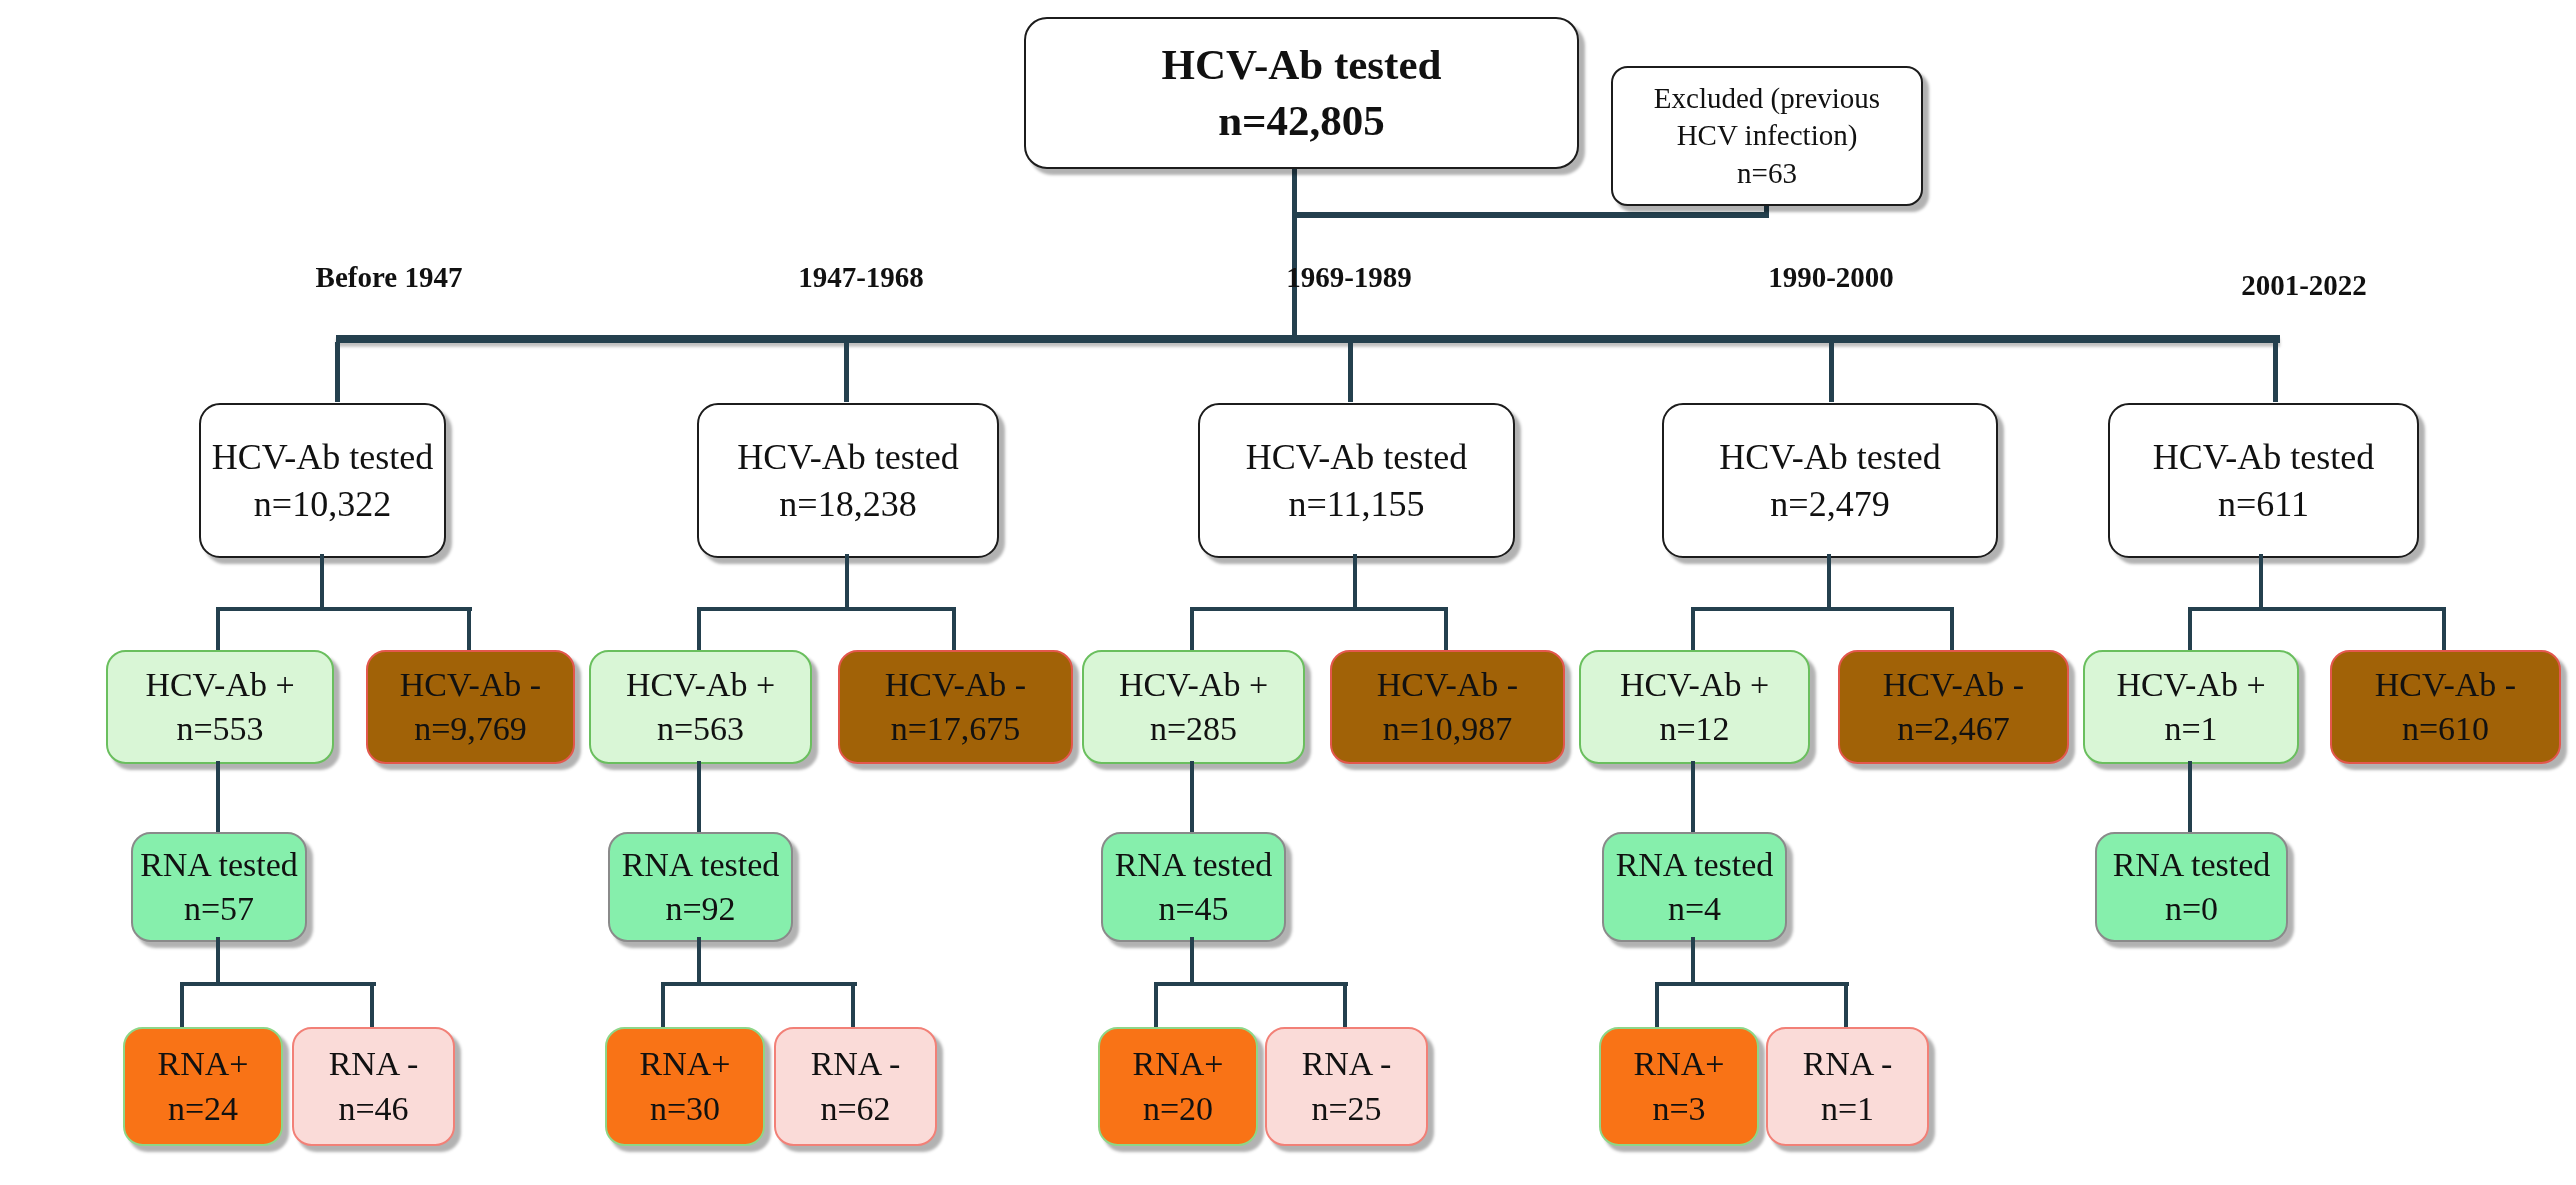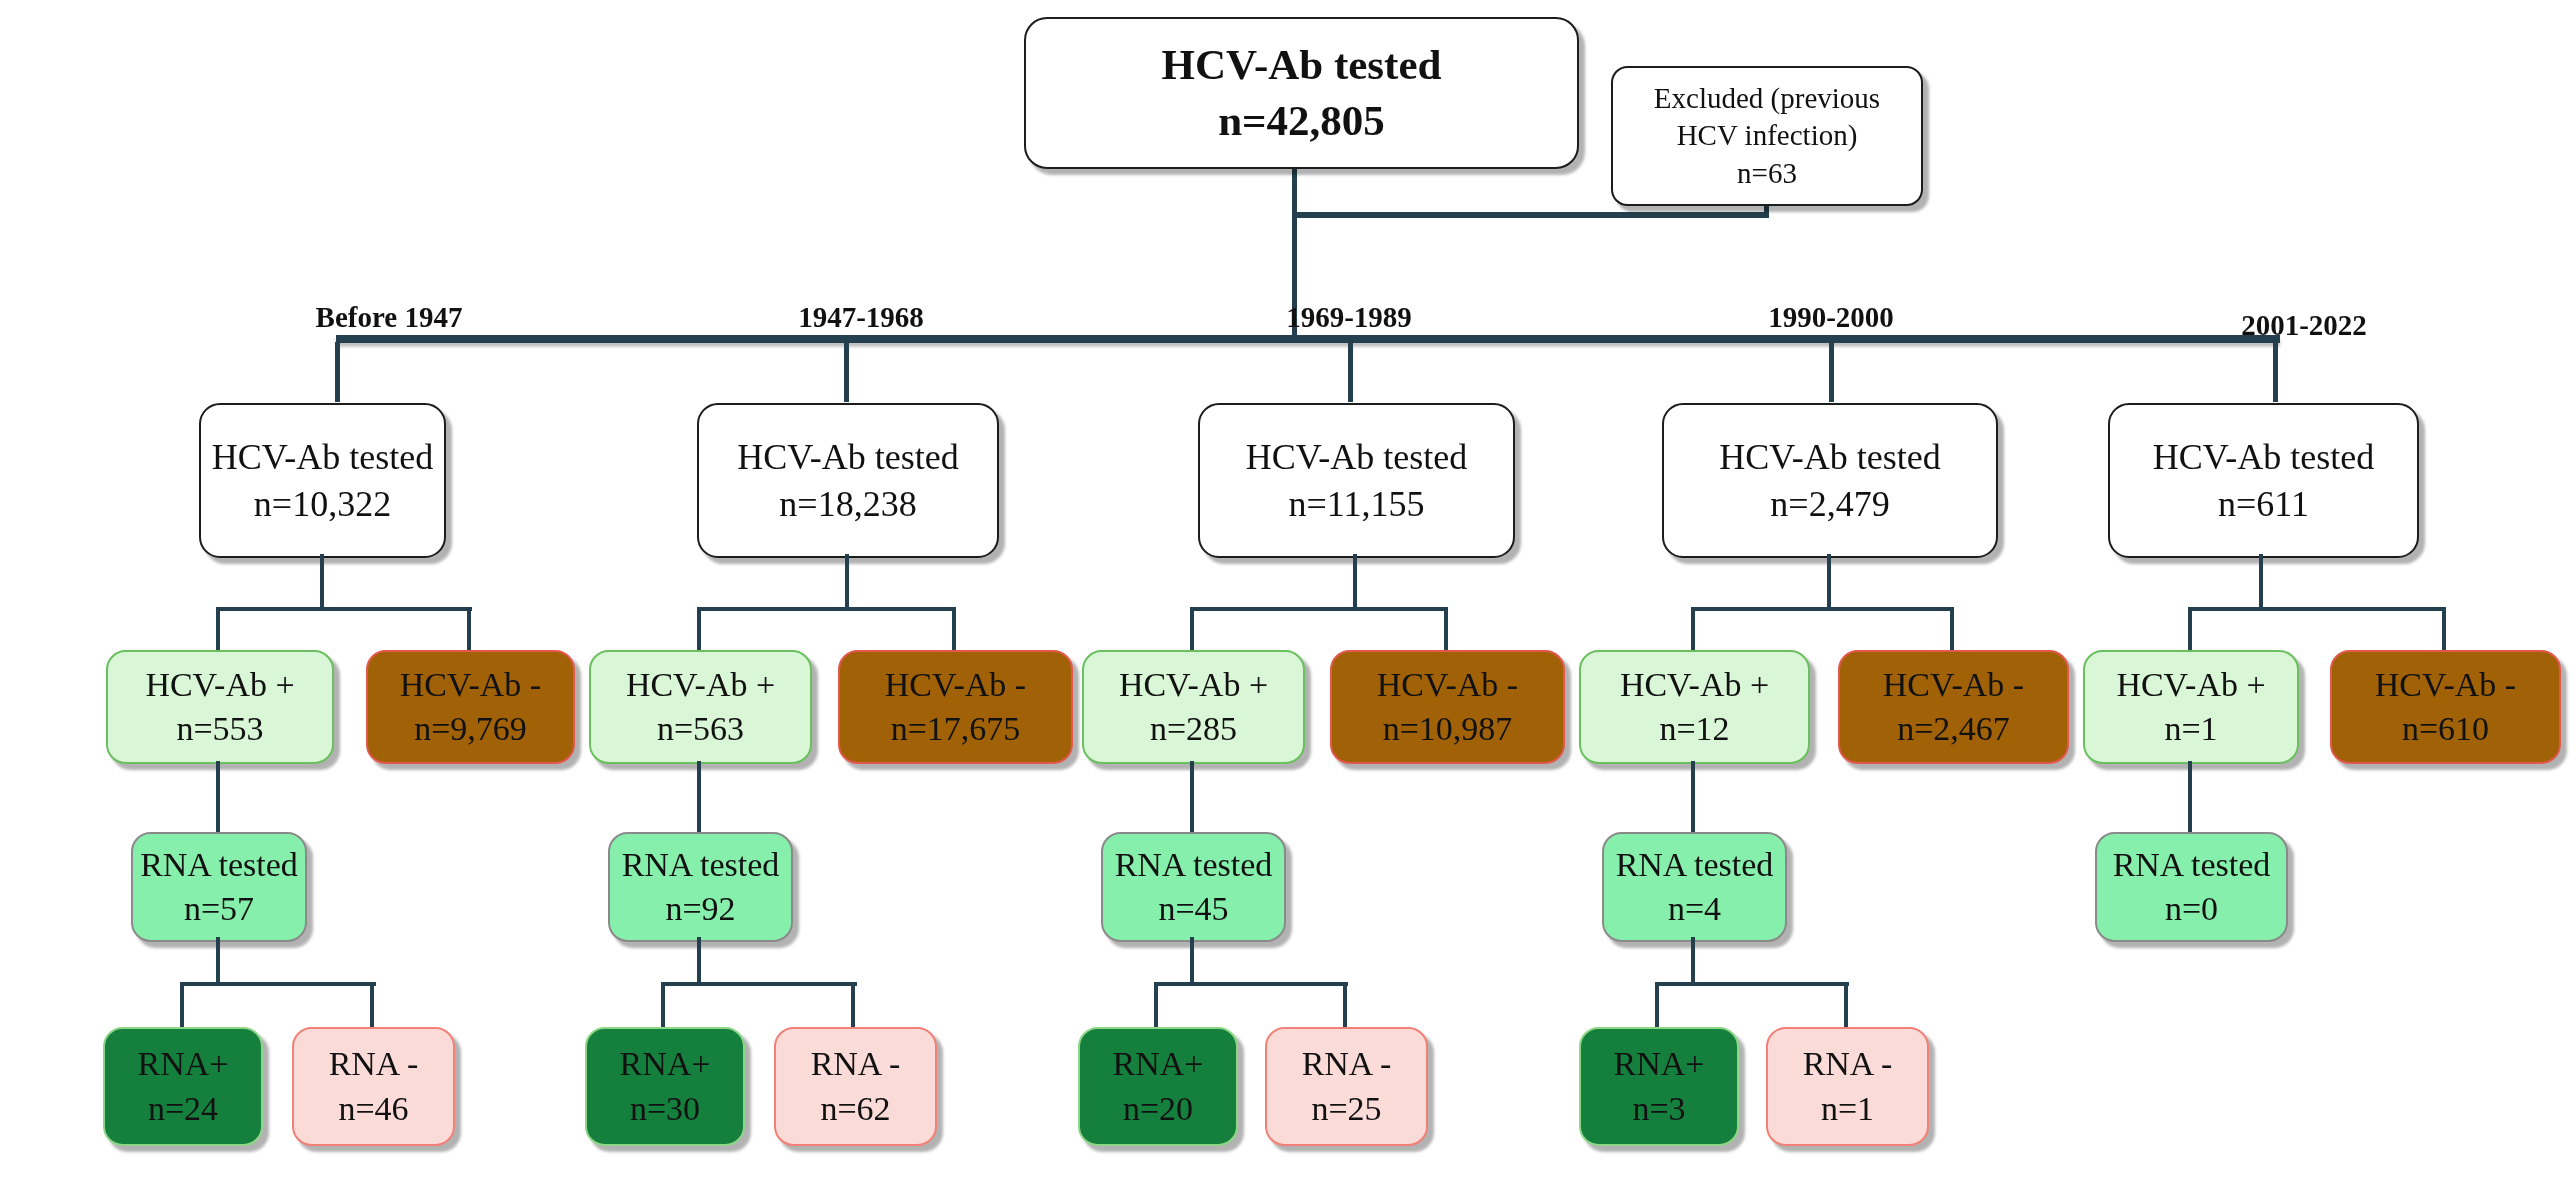--- a/index.html
+++ b/index.html
@@ -21,27 +21,27 @@
     border:2.3px solid #1c1c1c;
     border-radius:19.6px;
     box-shadow:5.3px 6px 3px rgba(0,0,0,0.30);
     line-height:1.3;
     font-size:34px;
   }
   .root{font-weight:bold;font-size:43px;border-radius:23px;}
   .excl{font-size:29px;border-width:2.3px;border-radius:16.6px;line-height:1.28;}
   .l2{font-size:36px;border-radius:21px;}
   .green {background:#d9f6d6;border-color:#6abf5e;}
-  .lgreen{background:#15803d;border-color:#8ed687;}
+  .lgreen{background:#f97316;border-color:#8ed687;margin-left:20px;}
   .red   {background:#a16207;border-color:#e3574d;}
   .lred  {background:#fadbd8;border-color:#f28077;}
   .gray  {background:#86efac;border-color:#8a8a8a;}
   .plabel{
     position:absolute;width:302px;text-align:center;
-    font-weight:bold;font-size:29px;line-height:39px;margin-top:40px;
+    font-weight:bold;font-size:29px;line-height:39px;
   }
 </style>
 </head>
 <body>
 
 <div class="canvas">
 
   <div class="line" style="left:1292px;top:163px;width:5.3px;height:179px;"></div>
   <div class="line" style="left:1292px;top:212px;width:477px;height:6px;"></div>
   <div class="line" style="left:1764px;top:198px;width:5.3px;height:20.4px;"></div>

